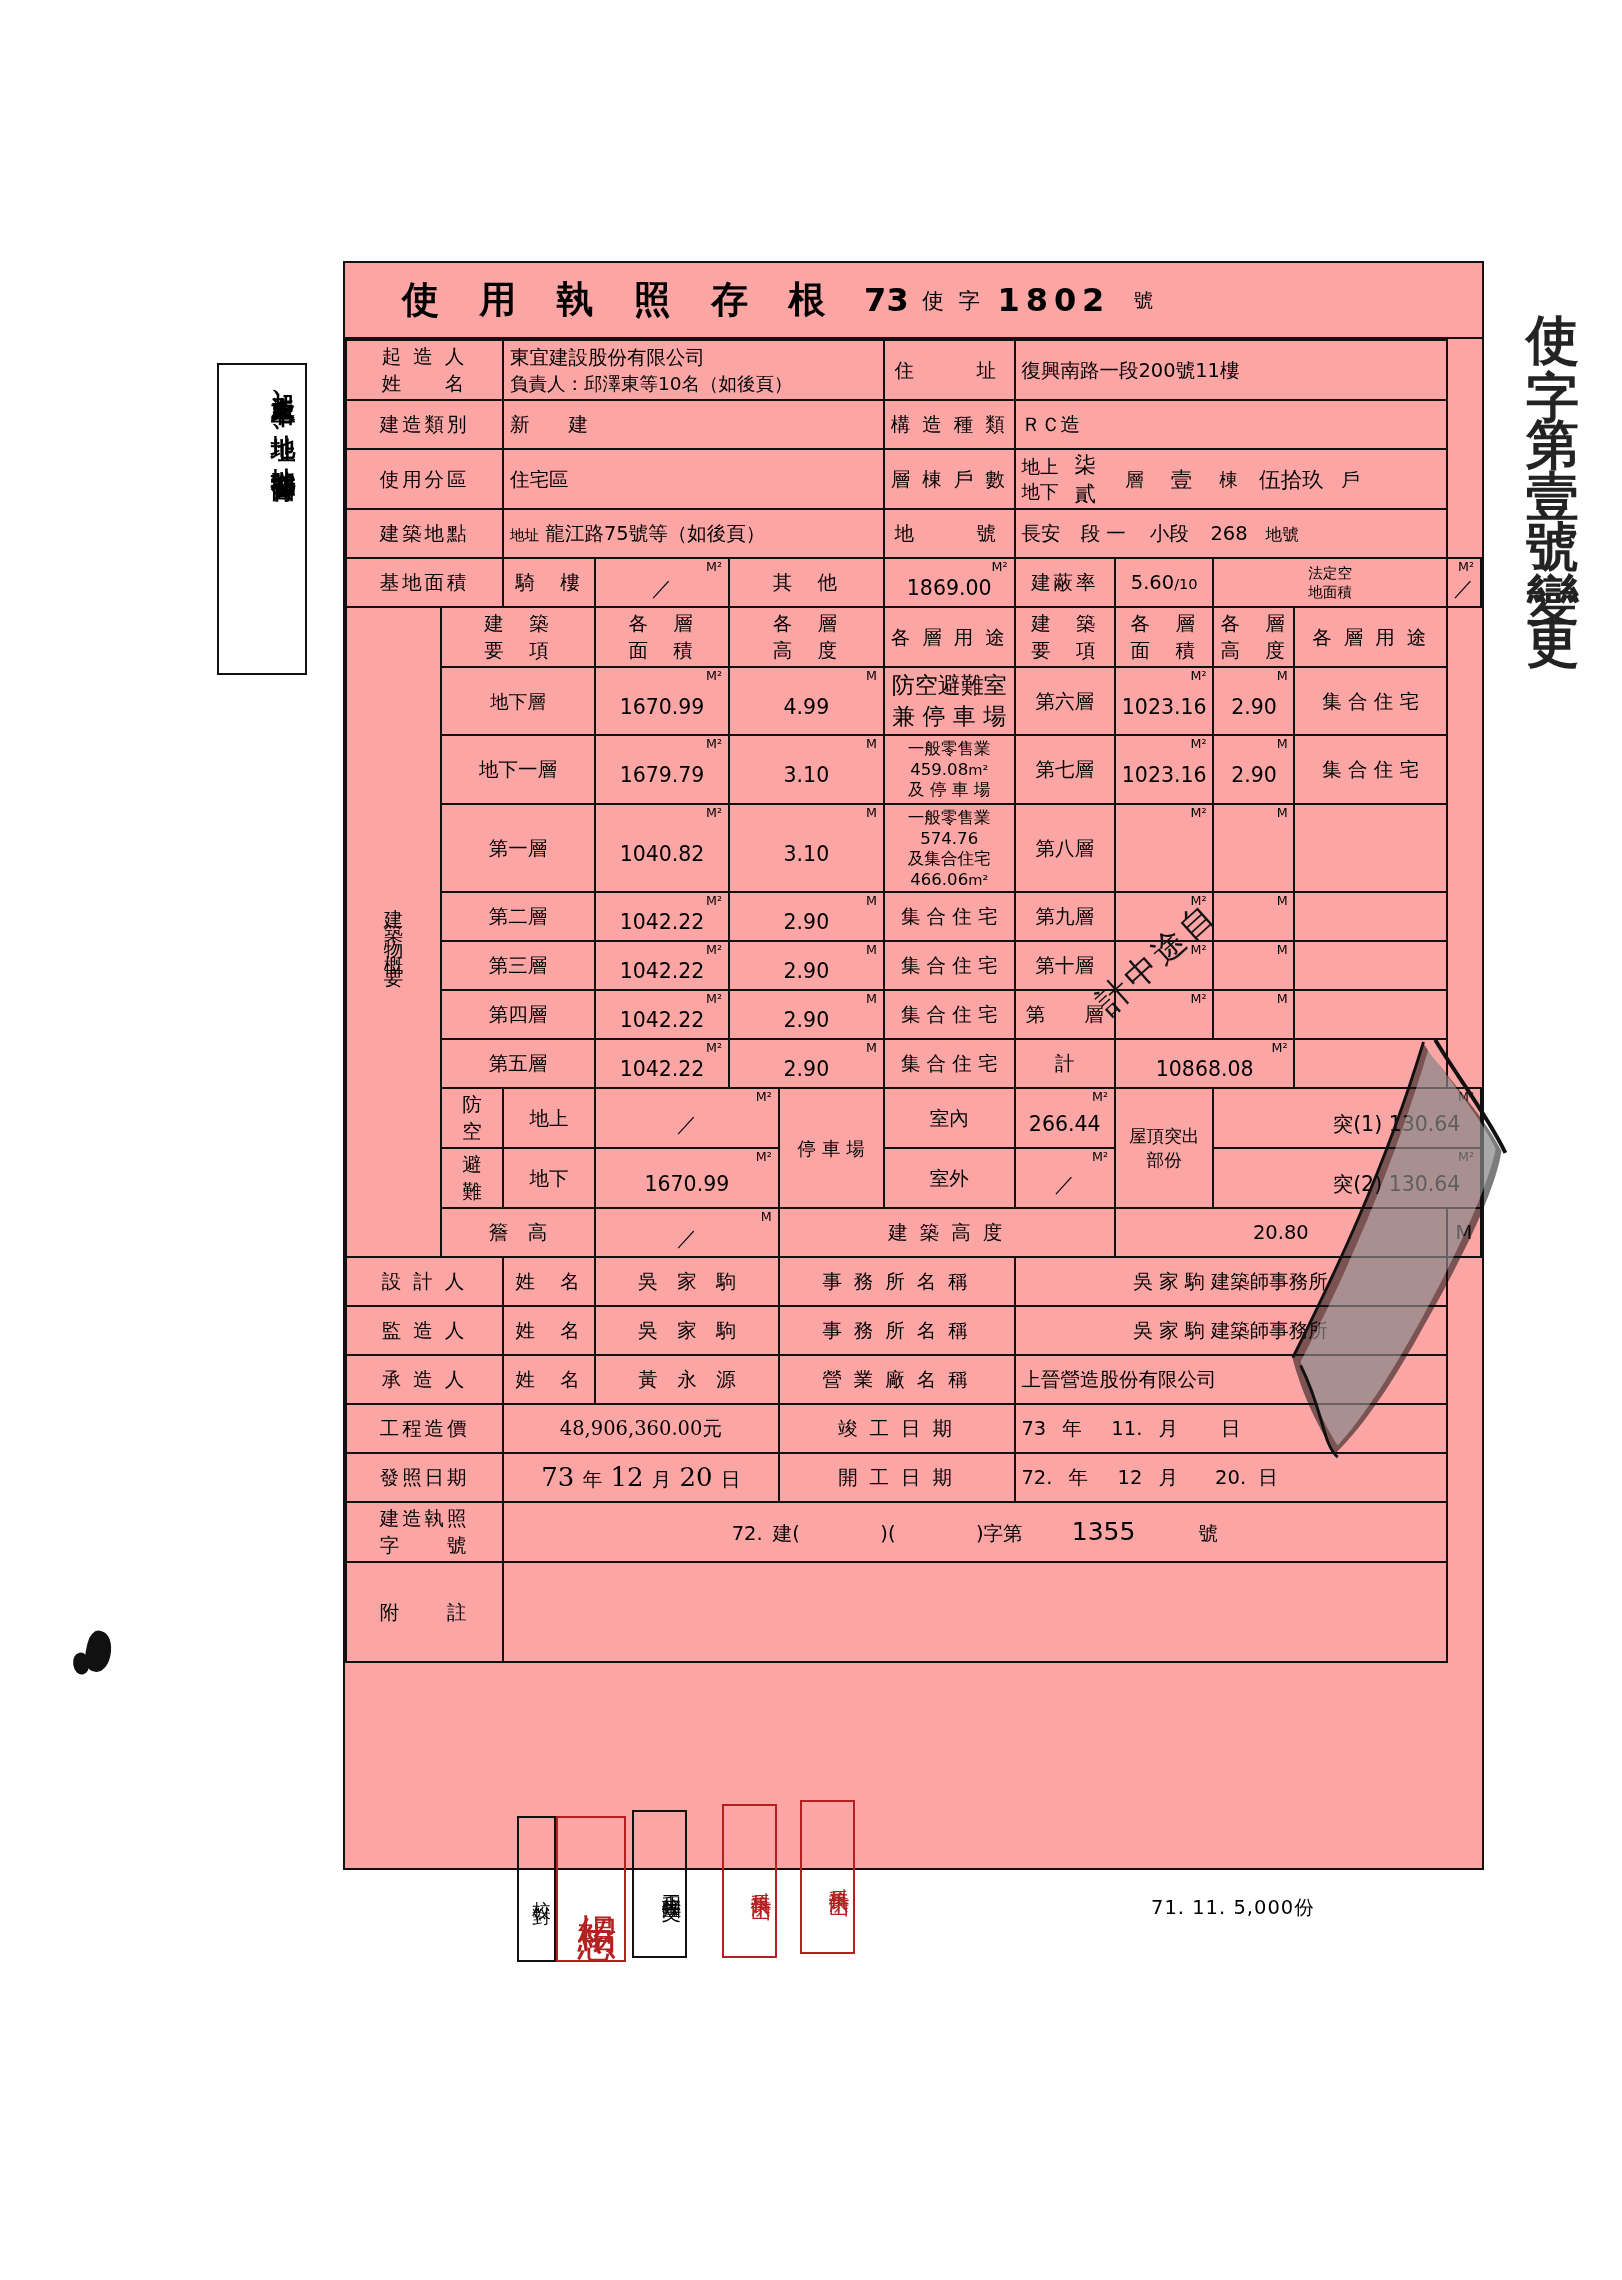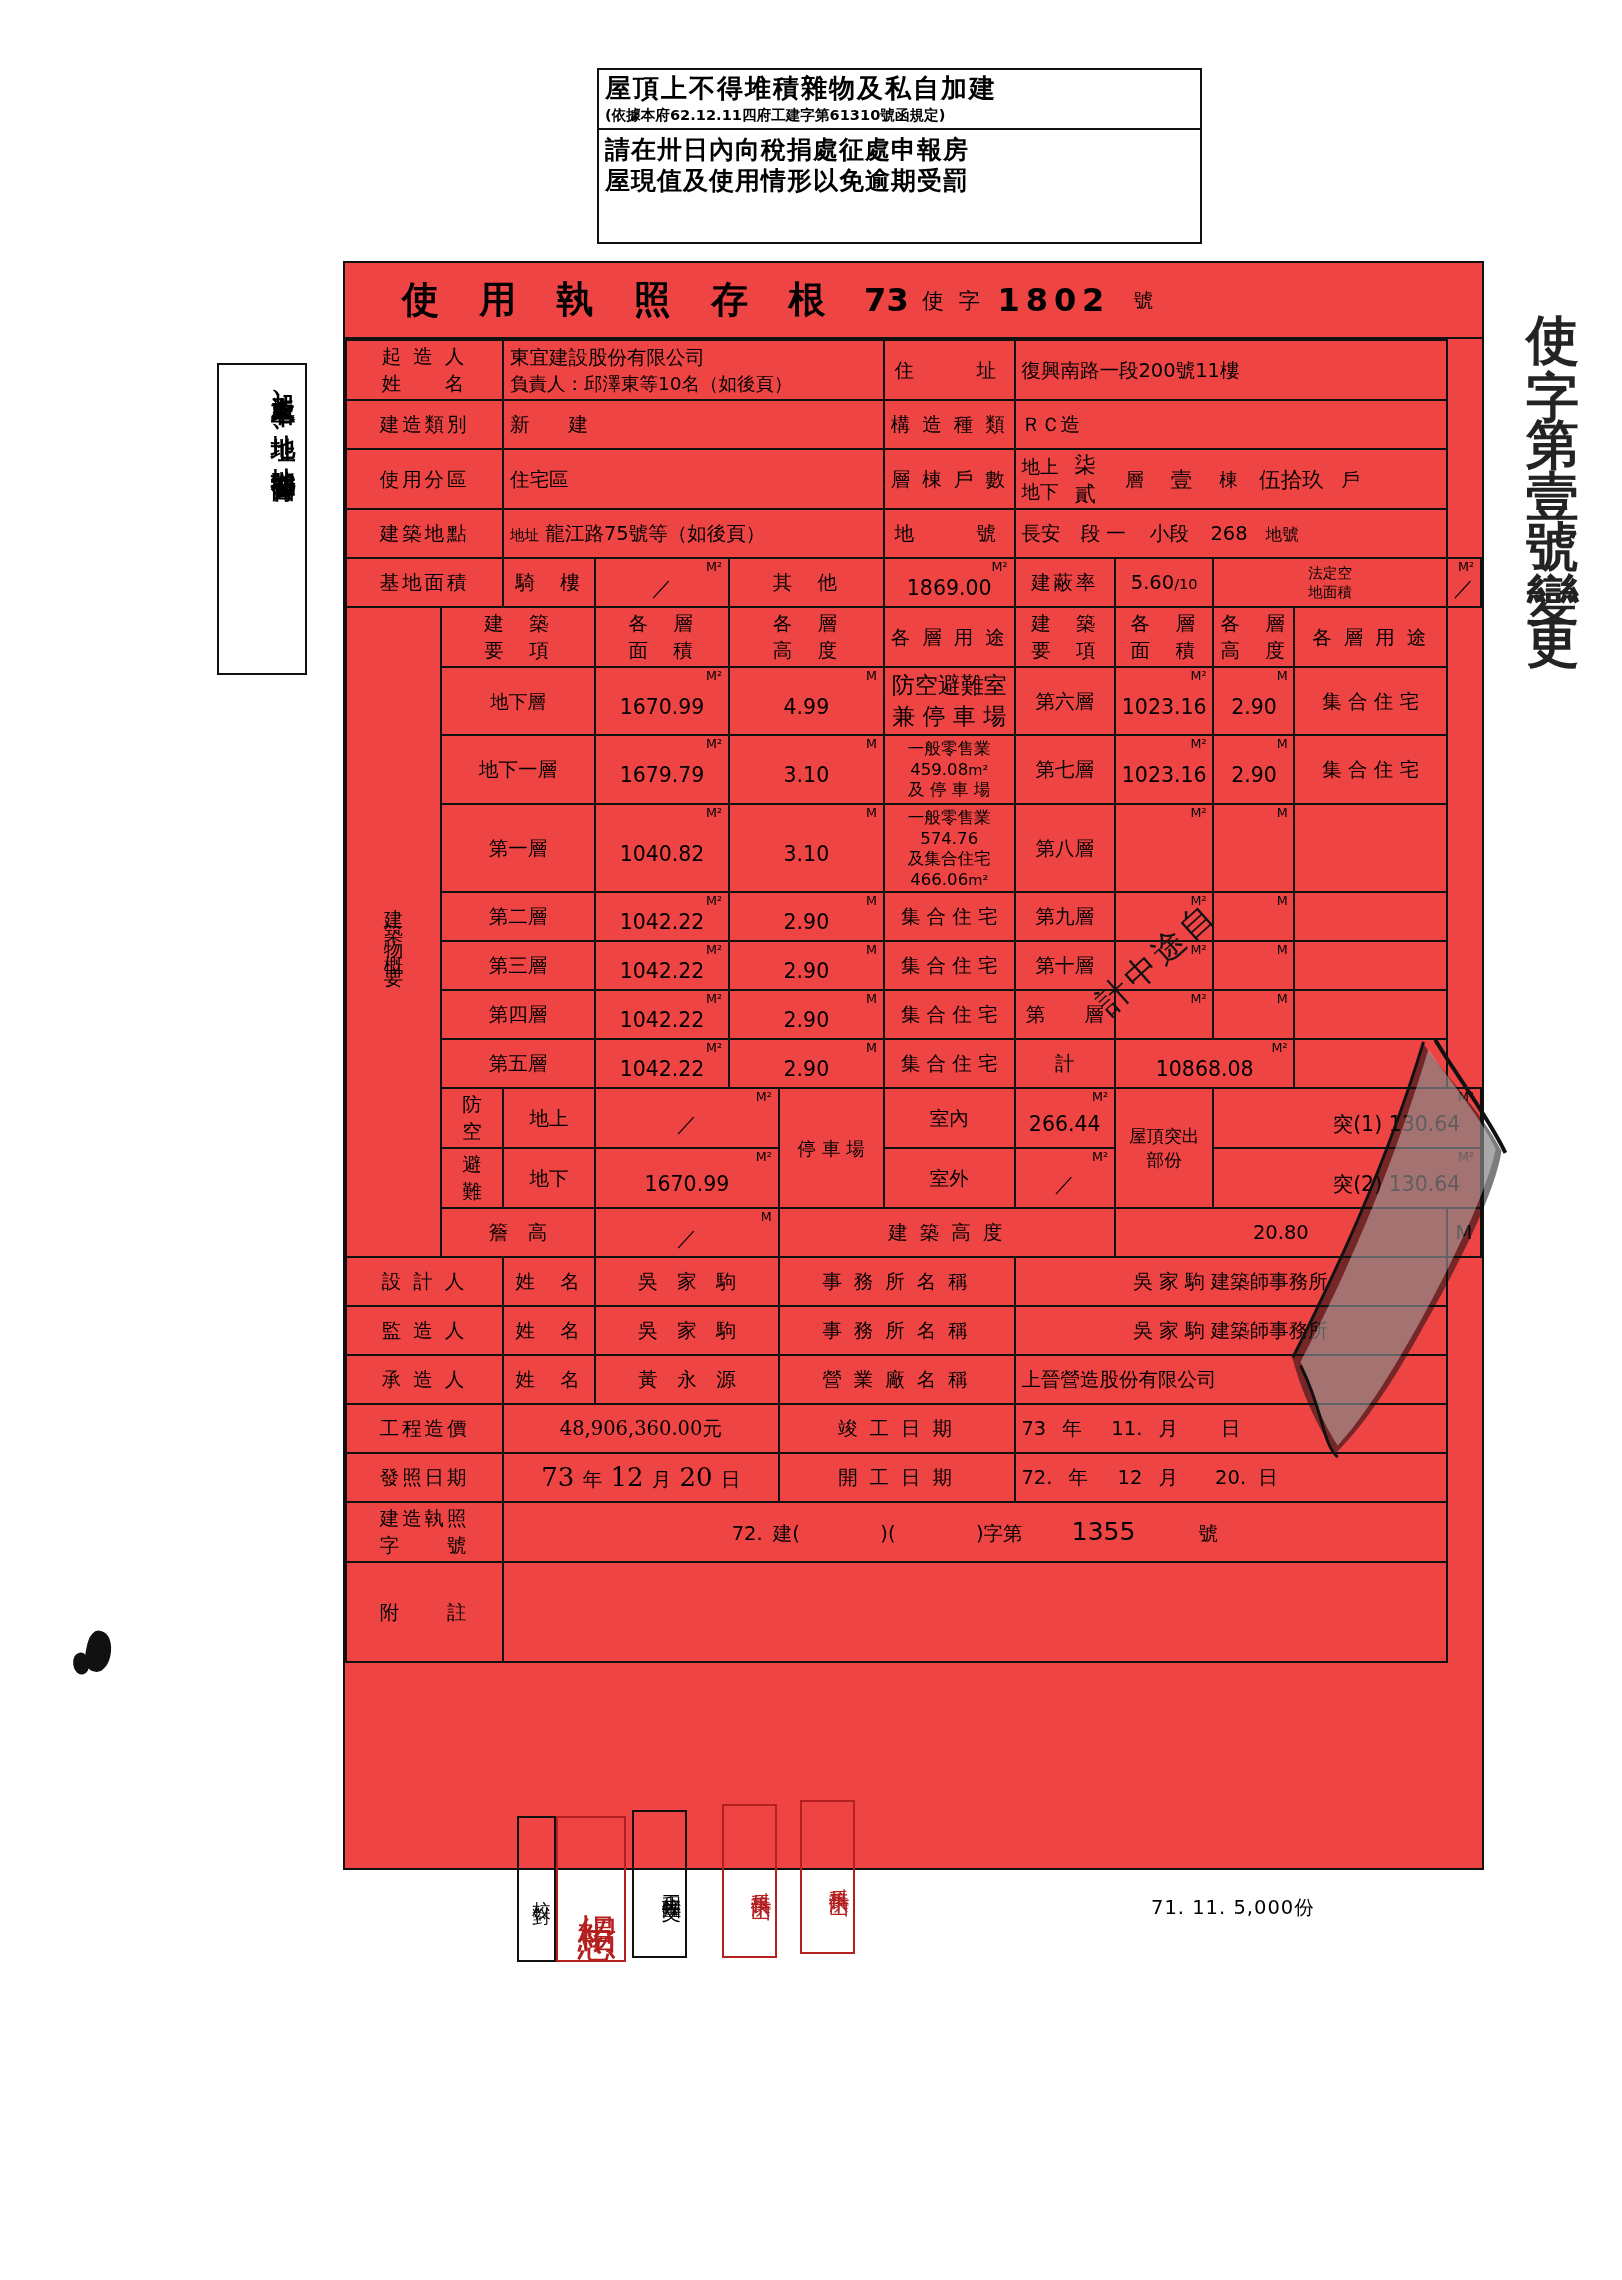--- a/index.html
+++ b/index.html
@@ -15,21 +15,21 @@
   
   .vnote{position:absolute;left:217px;top:363px;width:90px;height:312px;border:2.9px solid #111;box-sizing:border-box;
          writing-mode:vertical-rl;text-orientation:upright;font-size:24.4px;font-weight:bold;line-height:1.45;
          padding:7.8px 3.9px;letter-spacing:2.9px;}
 
   
   .vhand{position:absolute;right:33px;top:273px;width:117px;height:1463px;writing-mode:vertical-rl;text-orientation:upright;
          font-family:"DejaVu Serif","Liberation Serif",serif;font-size:53px;color:#111;letter-spacing:51px;font-weight:bold;opacity:.92;}
 
   
-  .form{position:absolute;left:343px;top:261px;width:1141px;height:1609px;border:2.9px solid #111;box-sizing:border-box;background:#ef4444;}
+  .form{position:absolute;left:343px;top:261px;width:1141px;height:1609px;border:2.9px solid #111;box-sizing:border-box;background:#fca5a5;}
   .title-row{height:74px;border-bottom:2.9px solid #111;display:flex;align-items:center;}
   .title{font-size:37px;font-weight:bold;letter-spacing:13.7px;margin-left:57px;font-family:"DejaVu Serif","Liberation Serif",serif;}
   .tnum{font-size:32px;font-weight:bold;margin-left:25px;}
   .tlab{font-size:21.5px;margin-left:13.7px;letter-spacing:3.9px;}
   .tno{font-size:32px;font-weight:bold;margin-left:13.7px;letter-spacing:5.9px;text-align:center;}
   .tsuf{font-size:19.5px;margin-left:23.4px;}
 
   table.grid{border-collapse:collapse;width:100%;}
   table.grid td{border:2px solid #111;font-size:19.5px;padding:2px 5.9px;vertical-align:middle;height:43px;}
   .lab{letter-spacing:7.8px;text-align:center;font-size:19.5px;white-space:nowrap;}
@@ -59,27 +59,20 @@
   .tear{position:absolute;left:1092px;top:1034px;width:429px;height:507px;pointer-events:none;}
   .tear svg{display:block;}
   .hand-diag{position:absolute;left:1083px;top:936px;font-family:"DejaVu Serif","Liberation Serif",serif;font-size:33px;
              transform:rotate(-42deg);letter-spacing:3.9px;color:#111;}
 </style>
 </head>
 <body>
 
 <div class="page">
 
-  <div class="stamp">
-    <div class="l1">屋頂上不得堆積雜物及私自加建</div>
-    <div class="l2">(依據本府62.12.11四府工建字第61310號函規定)</div>
-    <div class="hr"></div>
-    <div class="l3">請在卅日內向稅捐處征處申報房</div>
-    <div class="l3">屋現值及使用情形以免逾期受罰</div>
-  </div>
 
   <div class="vnote">起造人名單、地址、地號在背面</div>
 
   <div class="vhand">使字第壹號變更</div>
 
   <div class="ink-splat"></div>
 
   <div class="form">
 
     <div class="title-row">

